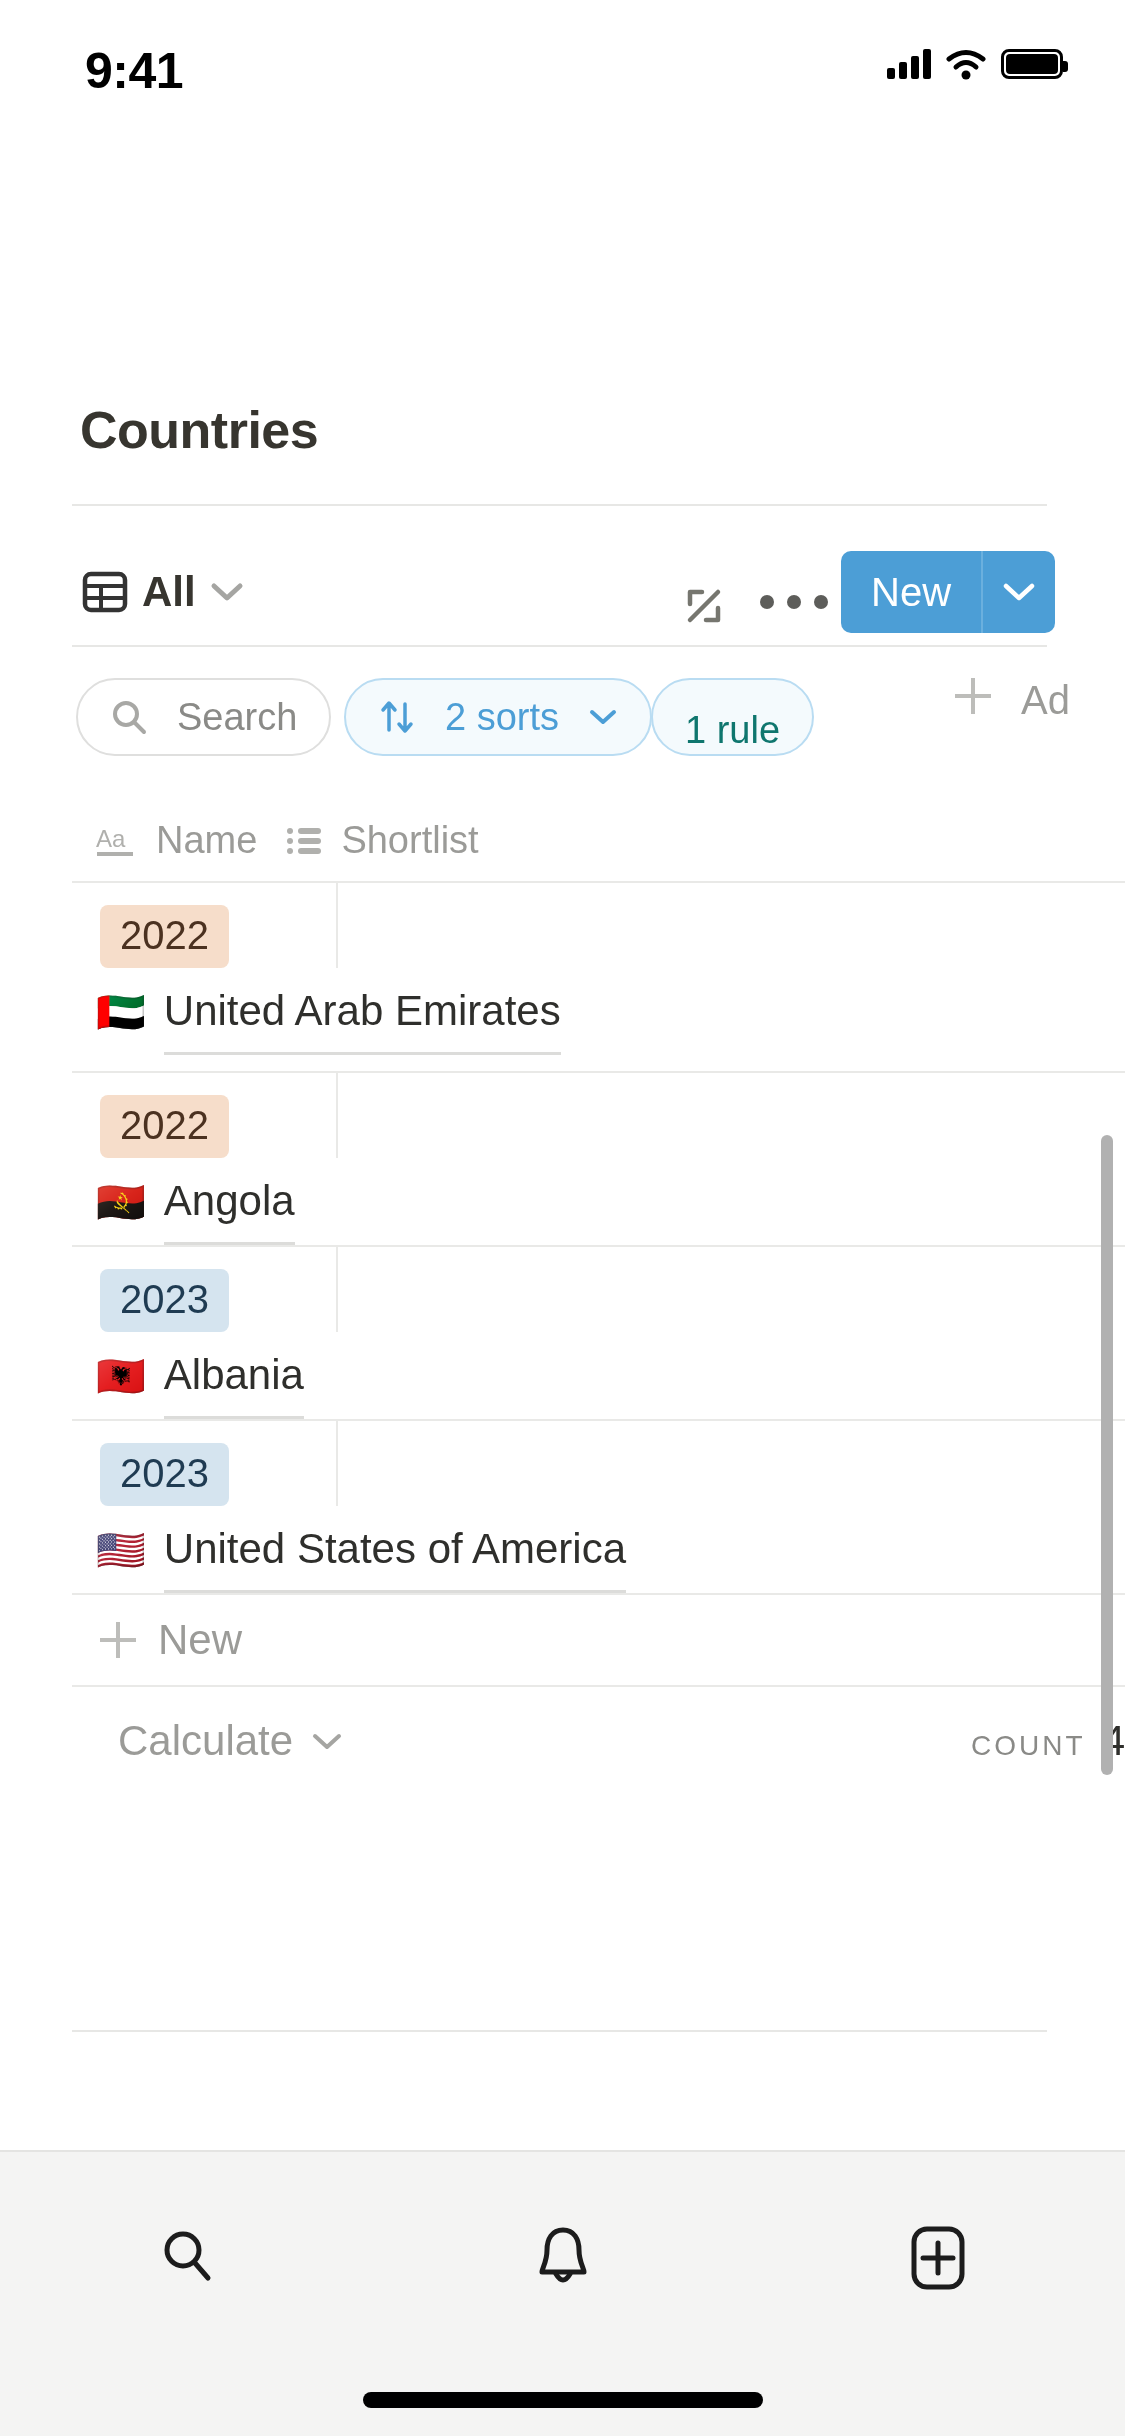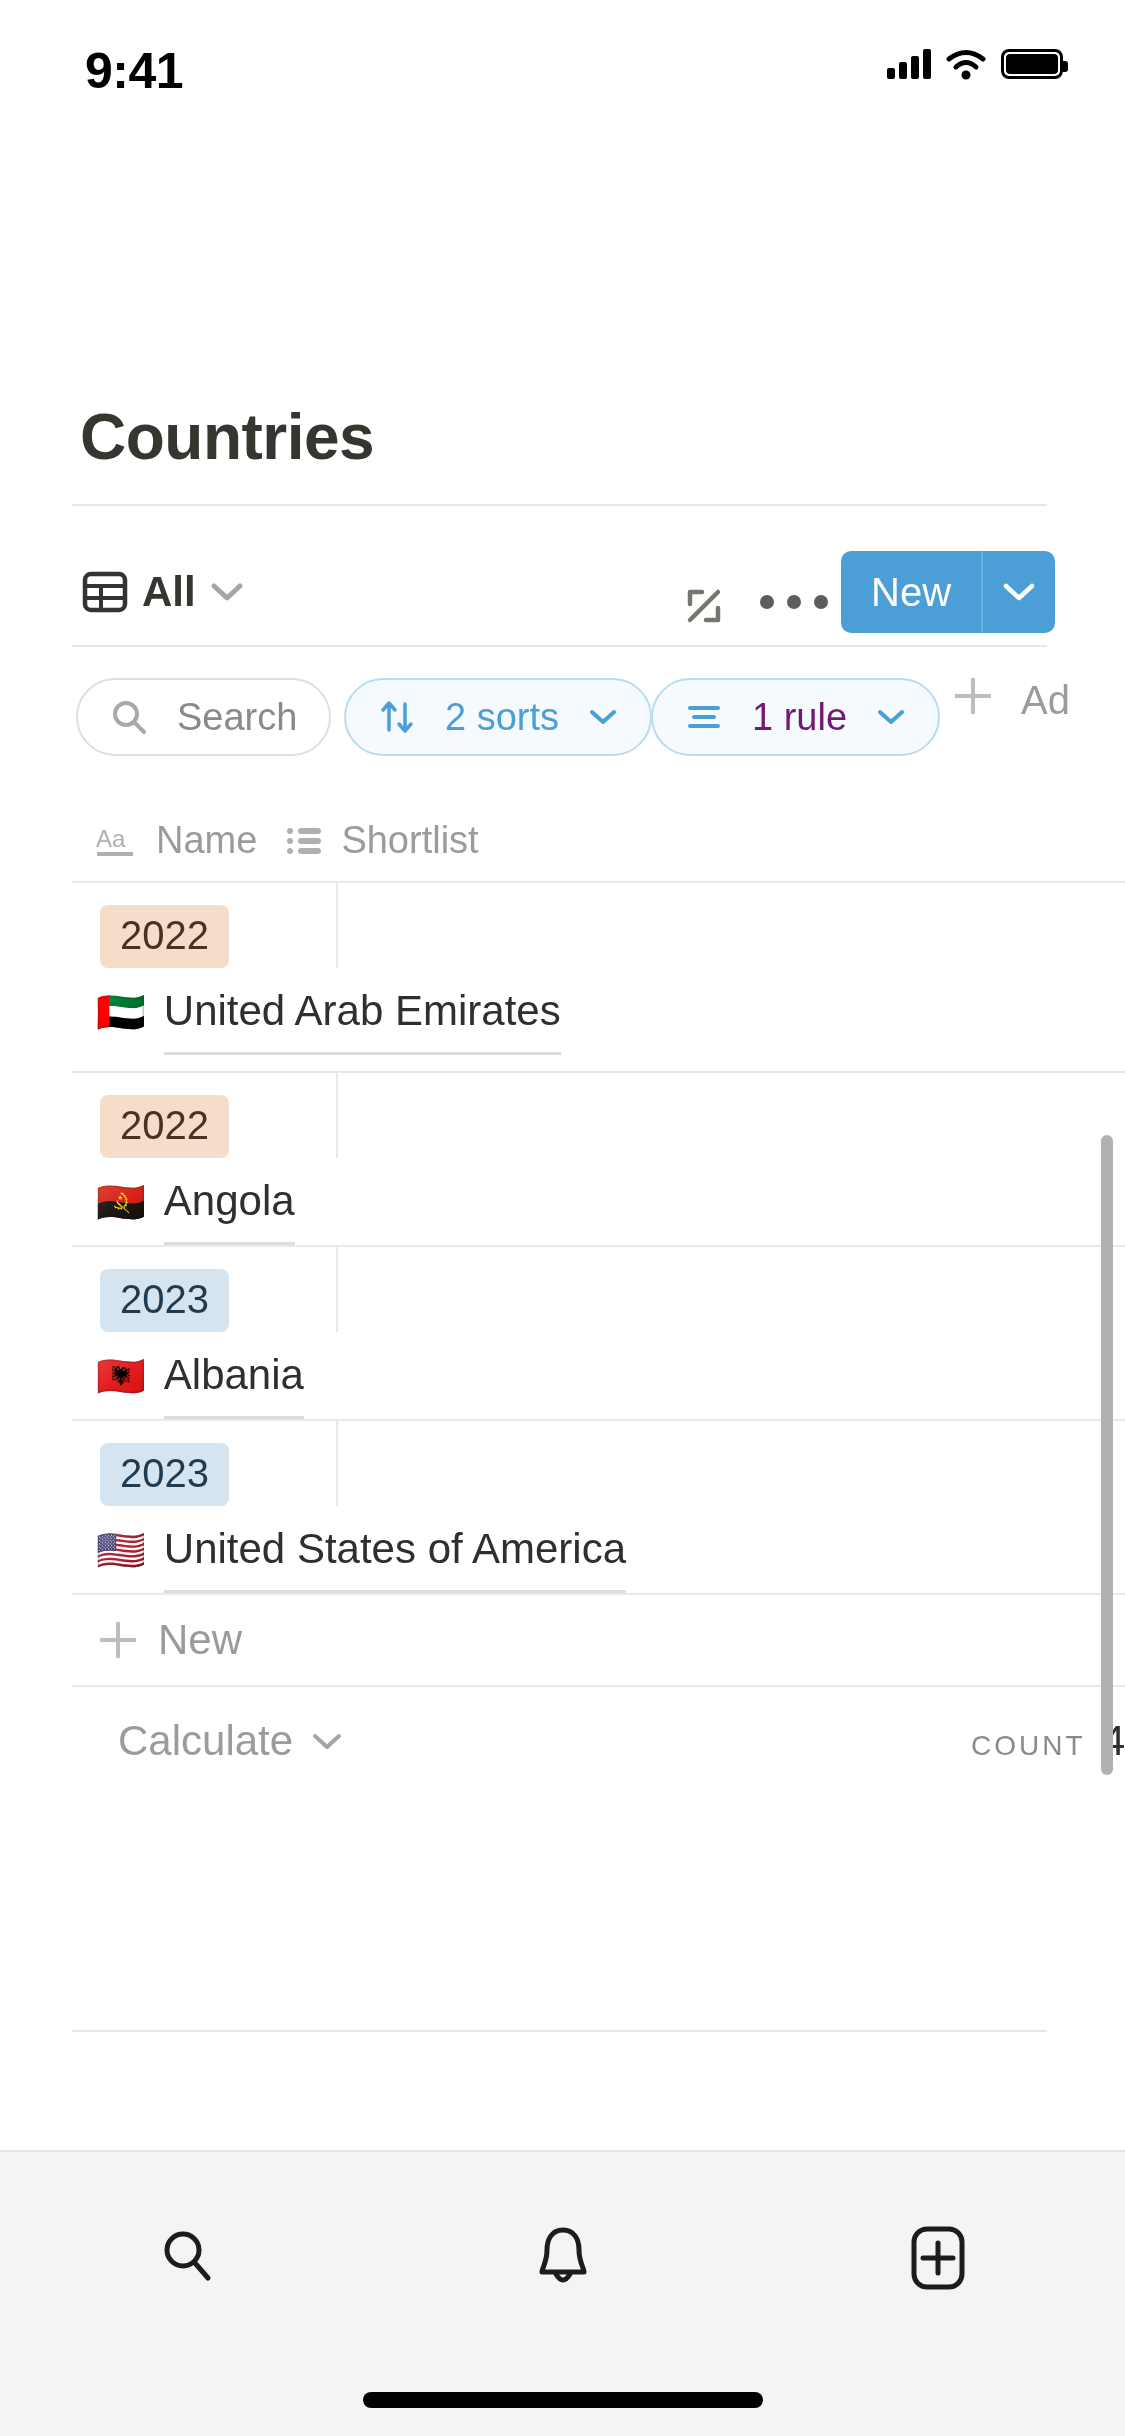--- a/index.html
+++ b/index.html
@@ -97,21 +97,21 @@
   .share-btn {
     position: absolute;
     left: 770px; top: 28px;
     width: 66px; height: 70px;
   }
 
   
   .page-title {
     position: absolute;
     left: 80px; top: 400px;
-    font-size: 64px;
+    font-size: 52px;
     font-weight: bold;
     color: #37352f;
     letter-spacing: -0.5px;
   }
   .rule {
     position: absolute;
     left: 72px;
     width: 975px;
     height: 2px;
     background: #e7e7e5;
@@ -198,21 +198,22 @@
   .chip-sorts {
     left: 344px; top: 18px;
     border: 2px solid #b9dcf2;
     background: #f4fafd;
     color: #4c9ed6;
   }
   .chip-rules {
     left: 651px; top: 18px;
     border: 2px solid #b9dcf2;
     background: #f4fafd;
-    color: #701a75;
+    color: #0f766e;
+    flex-direction: column;
   }
   .add-filter {
     position: absolute;
     left: 955px; top: 18px;
     height: 78px;
     display: flex; align-items: flex-start; gap: 30px;
     font-size: 40px;
     color: #9b9b98;
     white-space: nowrap;
   }

